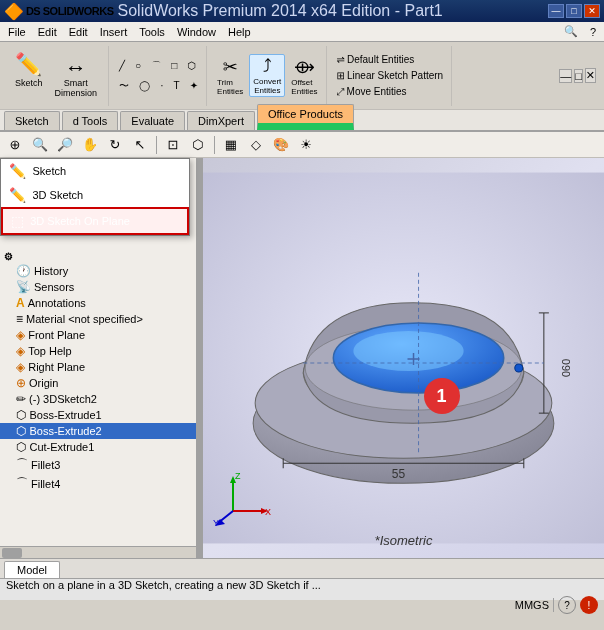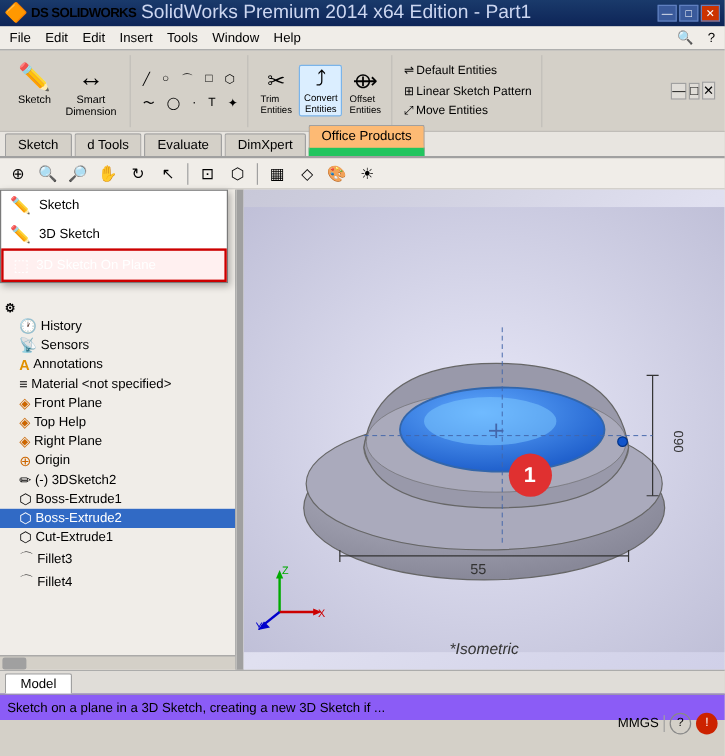--- a/index.html
+++ b/index.html
@@ -235,24 +235,23 @@
       background: #f0ede8;
       border: 1px solid #a0a0a0;
       border-bottom: none;
       border-radius: 2px 2px 0 0;
       margin-right: 2px;
     }
     .bottom-tab.active { background: white; }
 
     
     #status-bar {
-      background: #8b5cf6;
+      background: #e5e5e5;
       height: 22px;
       display: flex;
-      align-items: center;
       justify-content: space-between;
       padding: 0 6px;
       border-top: 1px solid #a0a0a0;
       font-size: 11px;
     }
 
     .viewport-label {
       position: absolute;
       bottom: 10px;
       left: 50%;

